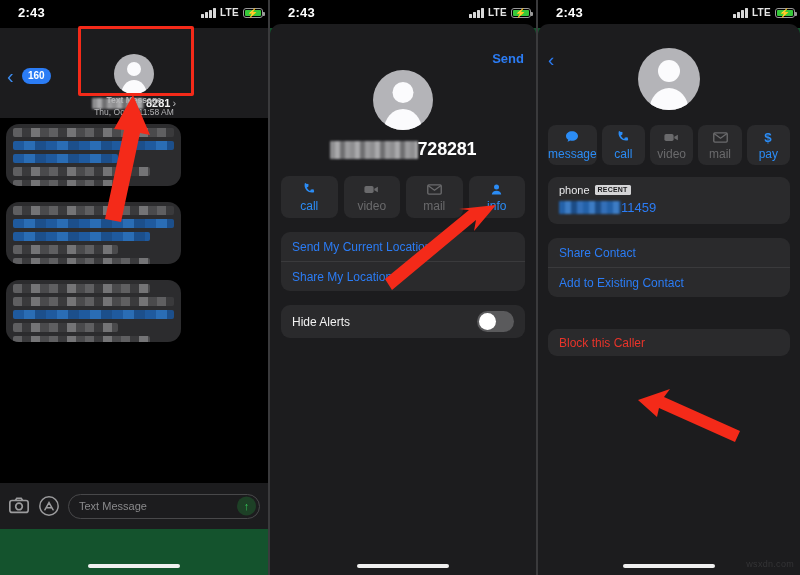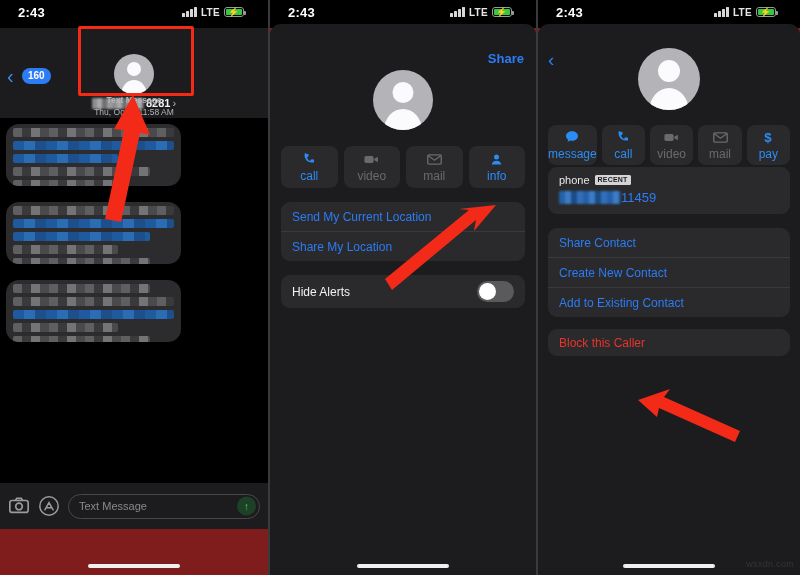--- a/index.html
+++ b/index.html
@@ -19,21 +19,21 @@
     position: relative;
     width: 800px;
     height: 575px;
     background: #000;
   }
   .panel {
     position: absolute;
     top: 0;
     height: 575px;
     overflow: hidden;
-    background: #7f1d1d;
+    background: #14532d;
   }
   #panel1 { left: 0;   width: 268px; }
   #panel2 { left: 270px; width: 266px; }
   #panel3 { left: 538px; width: 262px; }
   .panel-sep {
     position: absolute;
     top: 0;
     width: 2px;
     height: 575px;
     background: #3a3a3c;
@@ -51,24 +51,24 @@
   .status-time {
     position: absolute;
     left: 18px;
     top: 5px;
     font-size: 13px;
     font-weight: bold;
     letter-spacing: 0.2px;
   }
   .status-right {
     position: absolute;
-    right: 24px;
+    right: 5px;
     top: 7px;
     display: flex;
-    align-items: flex-start;
+    align-items: flex-end;
     gap: 4px;
   }
   .sig-bars {
     display: flex;
     align-items: flex-end;
     gap: 1.5px;
     height: 10px;
   }
   .sig-bars i {
     display: block;
@@ -511,21 +511,21 @@
   }
   .contact-avatar-3 .head { width: 22px; height: 22px; top: 12px; }
   .contact-avatar-3 .body { width: 39px; height: 22px; bottom: 0; }
   .action-row-3 {
     display: flex;
     gap: 5px;
     margin-top: 15px;
   }
   .action-row-3 .action-btn { height: 40px; }
 
-  .phone-card { margin-top: 2px; padding: 7px 11px 9px; }
+  .phone-card { margin-top: 12px; padding: 7px 11px 9px; }
   .phone-label-row {
     display: flex;
     align-items: center;
     gap: 5px;
   }
   .phone-label {
     color: #e8e8ea;
     font-size: 11px;
   }
   .recent-badge {
@@ -551,21 +551,21 @@
       #3d7cc4 6px, #3d7cc4 12px,
       #1c4c86 12px, #1c4c86 18px,
       #336fb8 18px, #336fb8 24px);
     filter: blur(1.1px);
     border-radius: 1px;
   }
   .phone-digits {
     color: #2b7cf5;
     font-size: 13px;
   }
-  .danger-card { margin-top: 12px; }
+  .danger-card { margin-top: 32px; }
   .danger-row {
     height: 27px;
     display: flex;
     align-items: center;
     padding: 0 11px;
     color: #e8342a;
     font-size: 12px;
   }
 
   
@@ -696,26 +696,30 @@
           </div>
         <div class="lte-label">LTE</div>
         <div class="battery">
           <div class="fill"></div>
             <div class="bolt">⚡</div>
         </div>
       </div>
     </div>
 
     <div class="sheet">
-      <div class="done-link">Share</div>
+      <div class="done-link">Send</div>
 
       <div style="padding-top:46px;">
         <div class="avatar big-avatar">
           <div class="head"></div>
             <div class="body"></div>
+        </div>
+        <div class="contact-title">
+          <div class="blur"></div>
+          <div class="digits">728281</div>
         </div>
       </div>
 
       <div style="padding:0 11px;">
         <div class="action-row">
           <div class="action-btn">
             <div class="glyph">
               <svg viewBox="0 0 24 24" width="15" height="15" fill="currentColor">
                   <path d="M6.6 2.6l3.1.6c.5.1.8.5.8 1l-.4 3c0 .4-.3.7-.6.8l-1.9.7c1 2.5 3 4.5 5.5 5.6l.8-1.9c.2-.3.5-.6.9-.6l3-.4c.5 0 .9.3 1 .8l.6 3.1c.1.6-.3 1.2-.9 1.3-1 .2-2 .3-2.8.3-6.4 0-11.6-5.2-11.6-11.6 0-.8.1-1.8.3-2.8.1-.6.6-1 1.2-.9z"></path>
                 </svg>
@@ -851,21 +855,20 @@
             <div class="recent-badge">RECENT</div>
           </div>
           <div class="phone-number-row">
             <div class="phone-blur"></div>
             <div class="phone-digits">11459</div>
           </div>
         </div>
 
         <div class="card list-card">
           <div class="list-row">Share Contact</div>
-          <div class="list-row">Create New Contact</div>
           <div class="list-row">Add to Existing Contact</div>
         </div>
 
         <div class="card danger-card">
           <div class="danger-row">Block this Caller</div>
         </div>
       </div>
     </div>
 
     <div class="home-indicator"></div>

